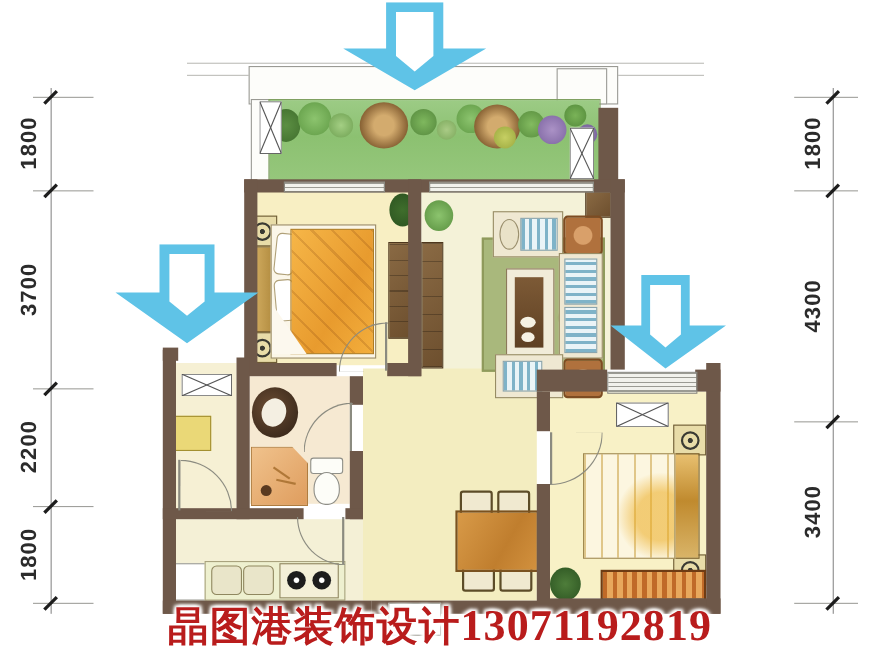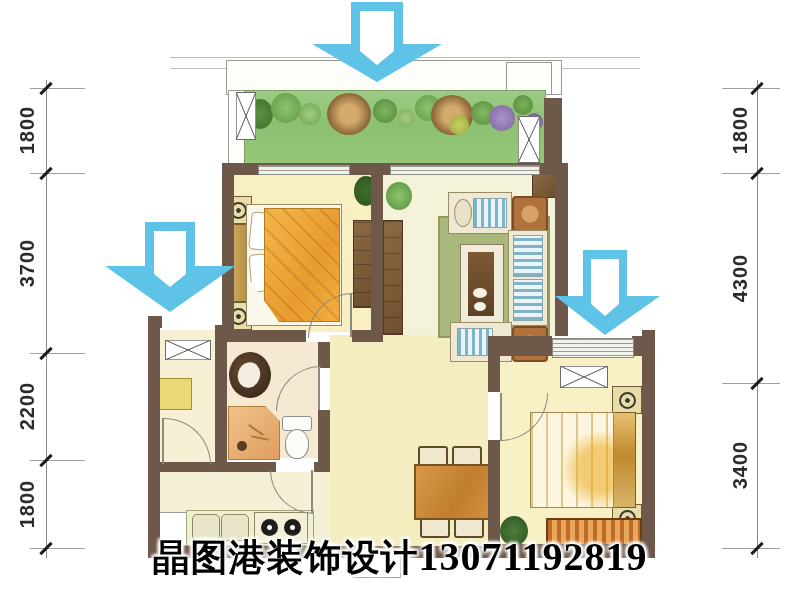--- a/index.html
+++ b/index.html
@@ -33,22 +33,22 @@
   .cush-h{background:repeating-linear-gradient(0deg,#7fb3c8 0 3px,#eaf4f7 3px 7px);border:1px solid #8aa5ae;}
   .wood{background:linear-gradient(135deg,#8a6a44,#6d4f2e);border:1px solid #4e371d;}
   .lamp{position:absolute;left:50%;top:50%;width:13px;height:13px;margin:-8px 0 0 -8px;
         border:2px solid #3a3a33;border-radius:50%;
         background:radial-gradient(circle,#3a3a33 0 2px,transparent 2.6px);}
   .chair{position:absolute;background:#f0e9d0;border:2px solid #5c4c28;border-radius:3px;z-index:2;}
   .nstand{position:absolute;background:#e8dca8;border:1px solid #6e5c35;z-index:2;}
   
   .flow{position:absolute;z-index:6;}
   
-  #watermark{position:absolute;left:50%;bottom:12px;transform:translateX(-50%);
-    z-index:9;white-space:nowrap;color:#000000;
+  #watermark{position:absolute;left:50%;bottom:0px;transform:translateX(-50%);
+    z-index:9;white-space:nowrap;color:#b91c1c;
     text-shadow:0 0 3px #fff,0 0 6px #fff,2px 2px 3px #fff,-2px -2px 3px #fff,2px -2px 3px #fff,-2px 2px 3px #fff;}
   #watermark .brand{font-size:37px;font-weight:800;letter-spacing:1px;}
   #watermark .phone{font-size:40px;font-weight:700;font-family:"Liberation Serif",serif;letter-spacing:1px;}
 </style>
 </head>
 <body>
 
 <div id="stage">
 
   <div>

